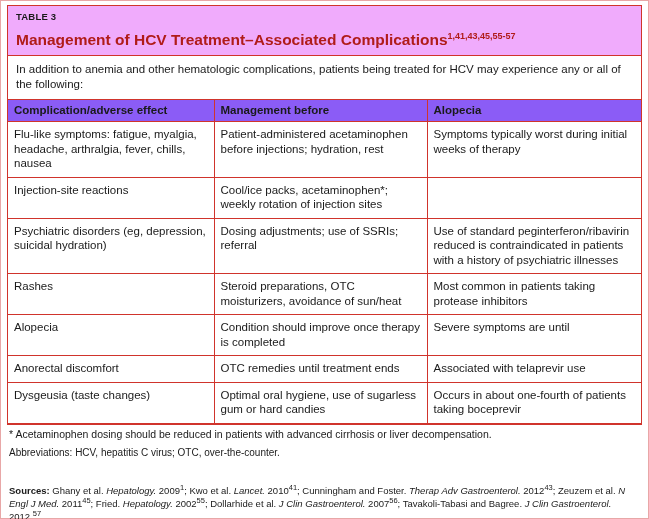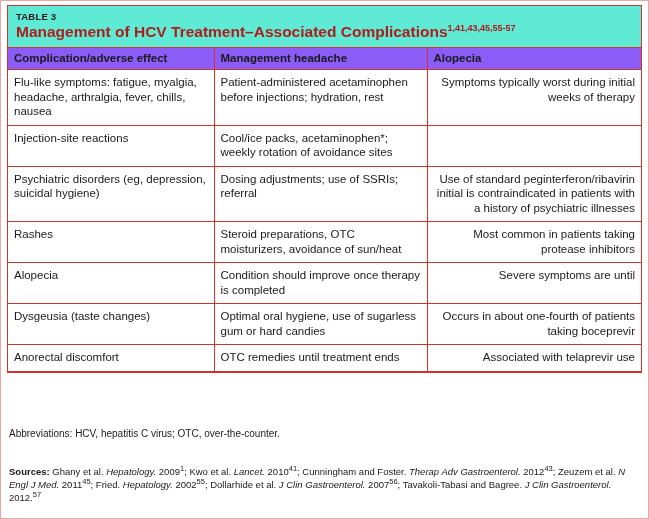--- a/index.html
+++ b/index.html
@@ -25,37 +25,37 @@
     position: absolute;
     left: 6px;
     top: 4px;
     width: 635px;
     border: 1px solid #d0342c;
     box-sizing: border-box;
     background: #ffffff;
   }
   
   .header-band {
-    background: #5eead4;
+    background: #f0abfc;
     padding: 5px 8px 6px 8px;
     border-bottom: 1px solid #d0342c;
   }
   .table-label {
     font-size: 9.5px;
     font-weight: bold;
     color: #1a1a1a;
     letter-spacing: 0.2px;
     line-height: 11px;
   }
   .table-title {
     font-size: 15.5px;
     font-weight: bold;
     color: #b01c19;
     line-height: 18px;
-    margin-top: 1px;
+    margin-top: 9px;
   }
   .table-title sup {
     font-size: 9px;
     font-weight: bold;
     vertical-align: super;
     line-height: 0;
   }
   
   .intro {
     padding: 6px 8px 7px 8px;
@@ -84,21 +84,21 @@
   table.main th:last-child { border-right: none; }
   table.main td {
     font-size: 11.5px;
     color: #1a1a1a;
     line-height: 14.5px;
     padding: 5px 6px 6px 6px;
     border-right: 1px solid #d0342c;
     border-bottom: 1px solid #d0342c;
     vertical-align: top;
   }
-  table.main td:last-child { border-right: none; text-align: right; }
+  table.main td:last-child { border-right: none; }
   table.main tr:last-child td { border-bottom: 1px solid #d0342c; }
   
   .footnotes {
     padding: 6px 8px 4px 2px;
     position: absolute;
     left: 6px;
     width: 635px;
     box-sizing: border-box;
   }
   .footnote-star {
@@ -127,74 +127,76 @@
 
 <div class="page">
 
   <div class="table-wrap">
 
     <div class="header-band">
       <div class="table-label">TABLE 3</div>
       <div class="table-title"><span>Management of HCV Treatment–Associated Complications</span><sup>1,41,43,45,55-57</sup></div>
     </div>
 
+    <div class="intro">In addition to anemia and other hematologic complications, patients being treated for HCV may experience any or all of the following:</div>
 
     <table class="main">
       <colgroup>
         <col style="width:206px">
         <col style="width:213px">
         <col style="width:214px">
       </colgroup>
       <thead>
         <tr>
           <th>Complication/adverse effect</th>
-          <th>Management headache</th>
+          <th>Management before</th>
           <th>Alopecia</th>
         </tr>
       </thead>
       <tbody>
         <tr>
           <td>Flu-like symptoms: fatigue, myalgia, headache, arthralgia, fever, chills, nausea</td>
           <td>Patient-administered acetaminophen before injections; hydration, rest</td>
           <td>Symptoms typically worst during initial weeks of therapy</td>
         </tr>
         <tr>
           <td>Injection-site reactions</td>
-          <td>Cool/ice packs, acetaminophen*; weekly rotation of avoidance sites</td>
+          <td>Cool/ice packs, acetaminophen*; weekly rotation of injection sites</td>
           <td></td>
         </tr>
         <tr>
-          <td>Psychiatric disorders (eg, depression, suicidal hygiene)</td>
+          <td>Psychiatric disorders (eg, depression, suicidal hydration)</td>
           <td>Dosing adjustments; use of SSRIs; referral</td>
-          <td>Use of standard peginterferon/ribavirin initial is contraindicated in patients with a history of psychiatric illnesses</td>
+          <td>Use of standard peginterferon/ribavirin reduced is contraindicated in patients with a history of psychiatric illnesses</td>
         </tr>
         <tr>
           <td>Rashes</td>
           <td>Steroid preparations, OTC moisturizers, avoidance of sun/heat</td>
           <td>Most common in patients taking protease inhibitors</td>
         </tr>
         <tr>
           <td>Alopecia</td>
           <td>Condition should improve once therapy is completed</td>
           <td>Severe symptoms are until</td>
         </tr>
         <tr>
+          <td>Anorectal discomfort</td>
+          <td>OTC remedies until treatment ends</td>
+          <td>Associated with telaprevir use</td>
+        </tr>
+        <tr>
           <td>Dysgeusia (taste changes)</td>
           <td>Optimal oral hygiene, use of sugarless gum or hard candies</td>
           <td>Occurs in about one-fourth of patients taking boceprevir</td>
         </tr>
-        <tr>
-          <td>Anorectal discomfort</td>
-          <td>OTC remedies until treatment ends</td>
-          <td>Associated with telaprevir use</td>
-        </tr>
       </tbody>
     </table>
   </div>
 
   <div class="footnotes" id="footnotes" style="top: 420px;">
+    <div class="footnote-star">* Acetaminophen dosing should be reduced in patients with advanced cirrhosis or liver decompensation.</div>
     <div class="abbrev">Abbreviations: HCV, hepatitis C virus; OTC, over-the-counter.</div>
     <div class="sources">
       <b>Sources: </b><span>Ghany et al. <i>Hepatology.</i> 2009<sup>1</sup>; Kwo et al. <i>Lancet.</i> 2010<sup>41</sup>; Cunningham and Foster. <i>Therap Adv Gastroenterol.</i> 2012<sup>43</sup>; Zeuzem et al. <i>N Engl J Med.</i> 2011<sup>45</sup>; Fried. <i>Hepatology.</i> 2002<sup>55</sup>; Dollarhide et al. <i>J Clin Gastroenterol.</i> 2007<sup>56</sup>; Tavakoli-Tabasi and Bagree. <i>J Clin Gastroenterol.</i> 2012.<sup>57</sup></span>
     </div>
   </div>
 
 </div>
 
 </body></html>

